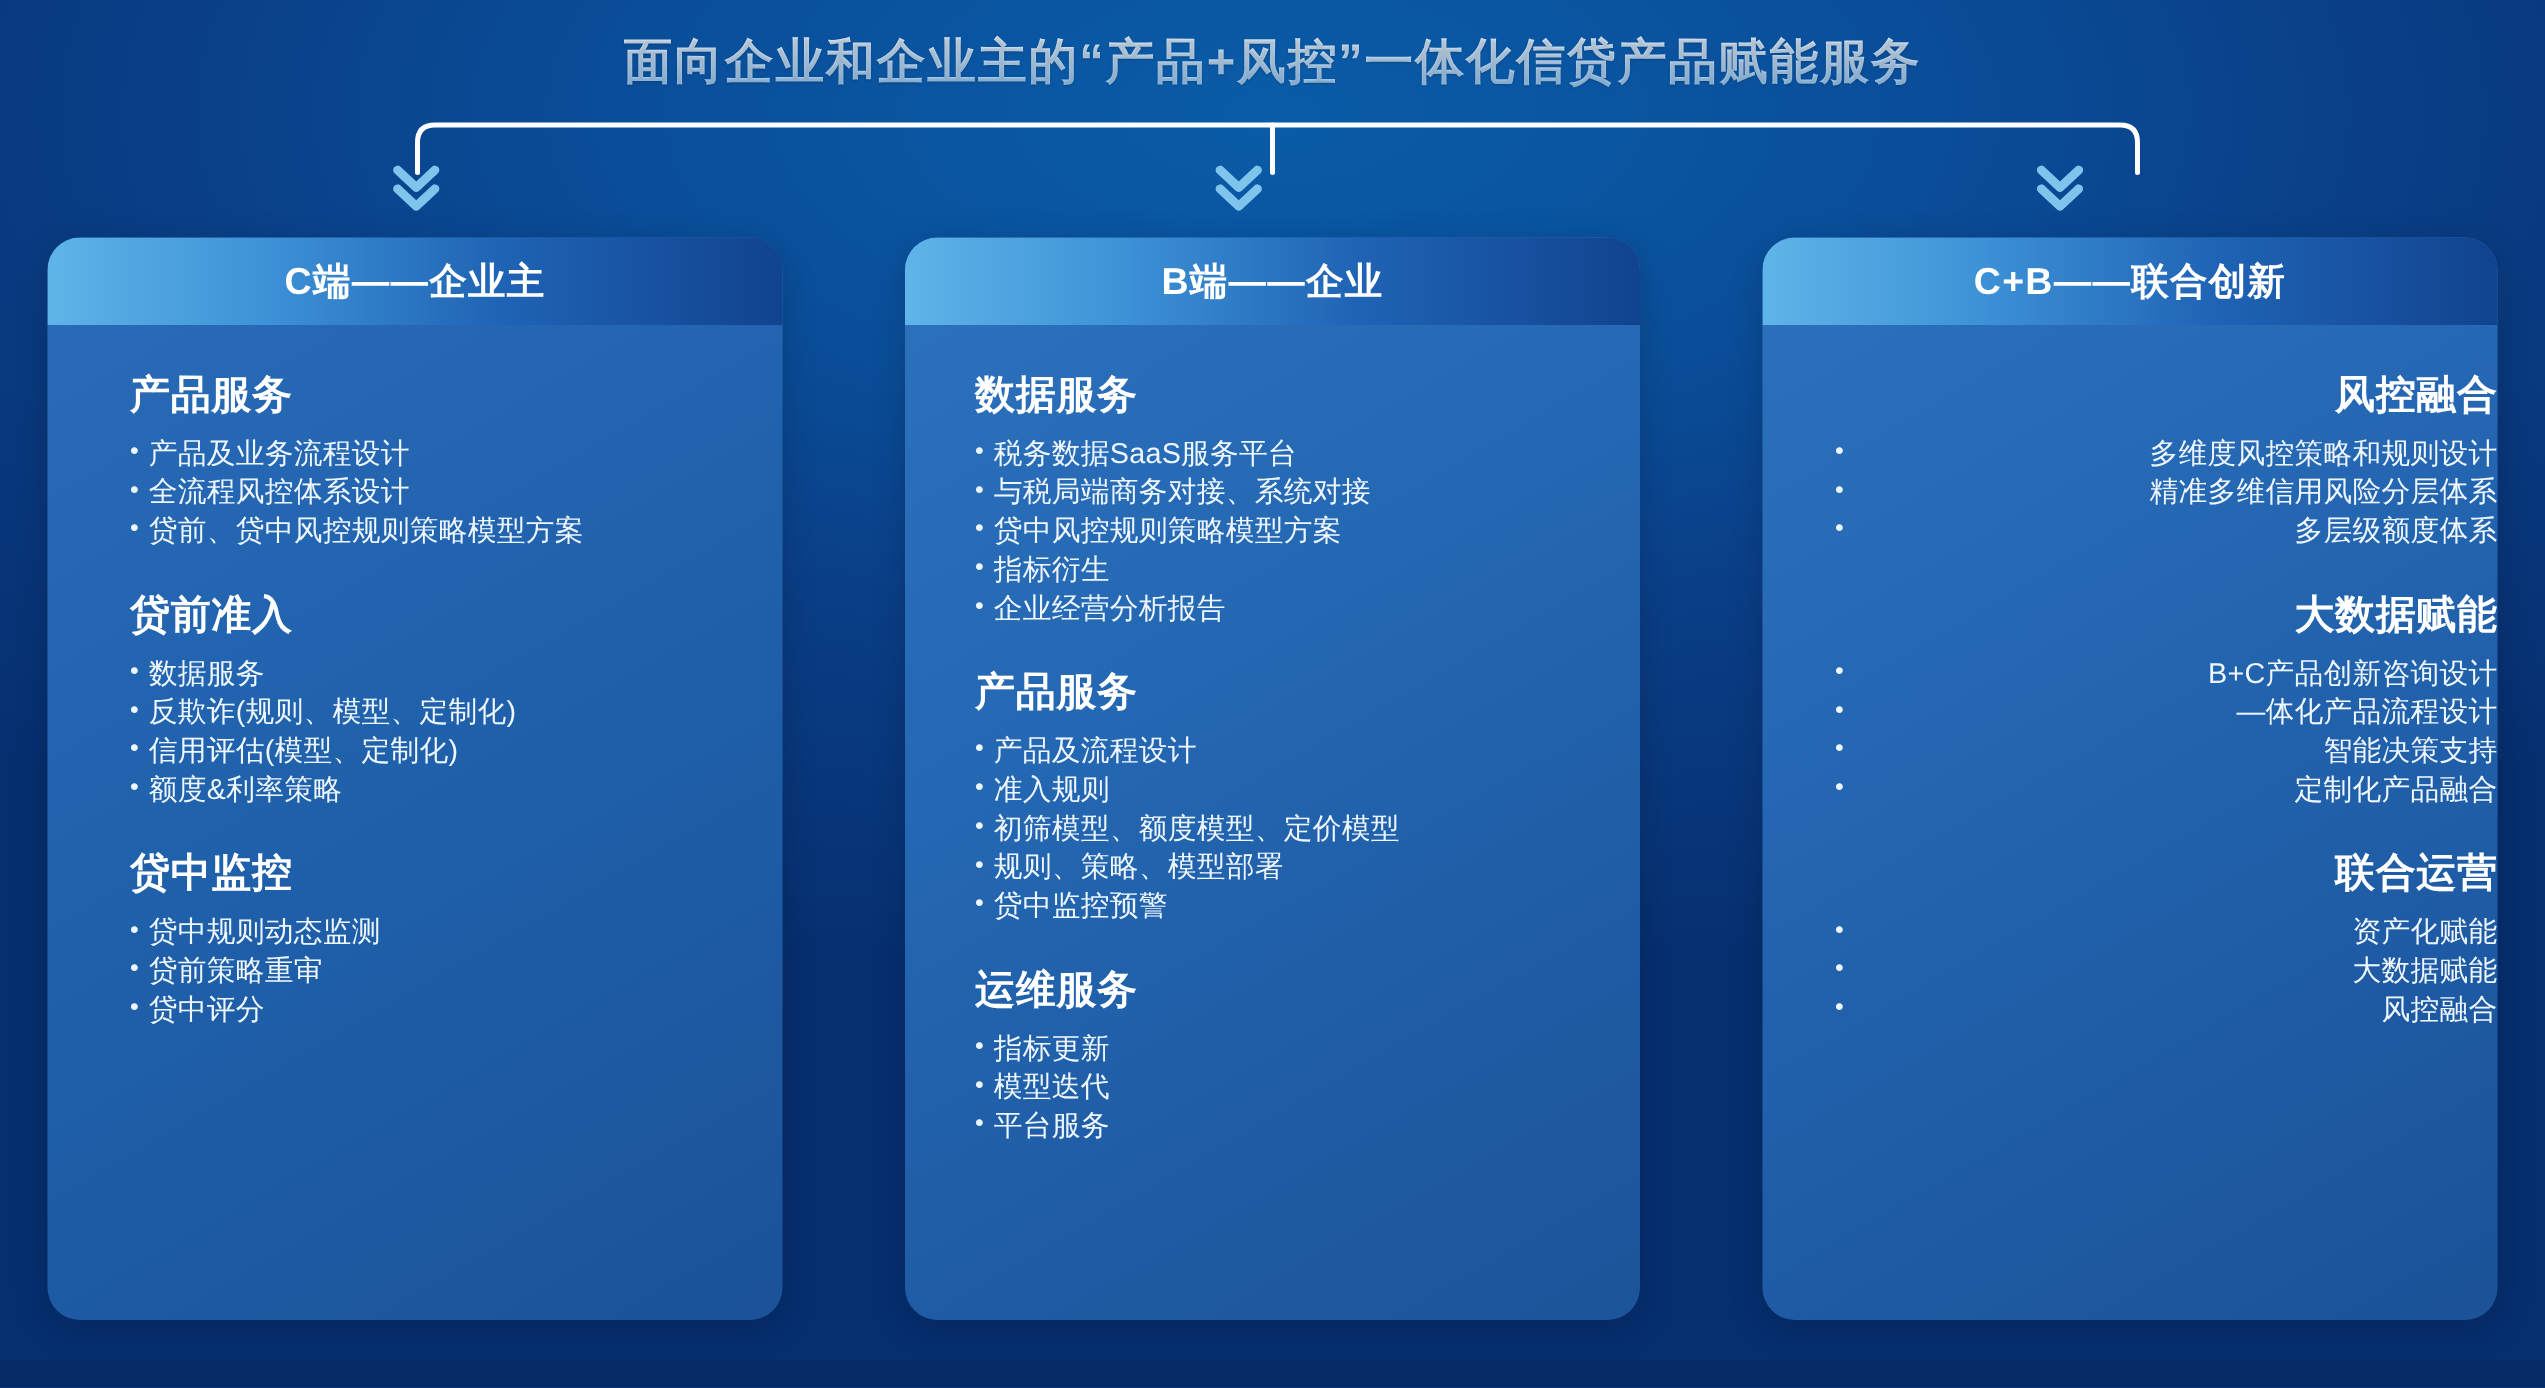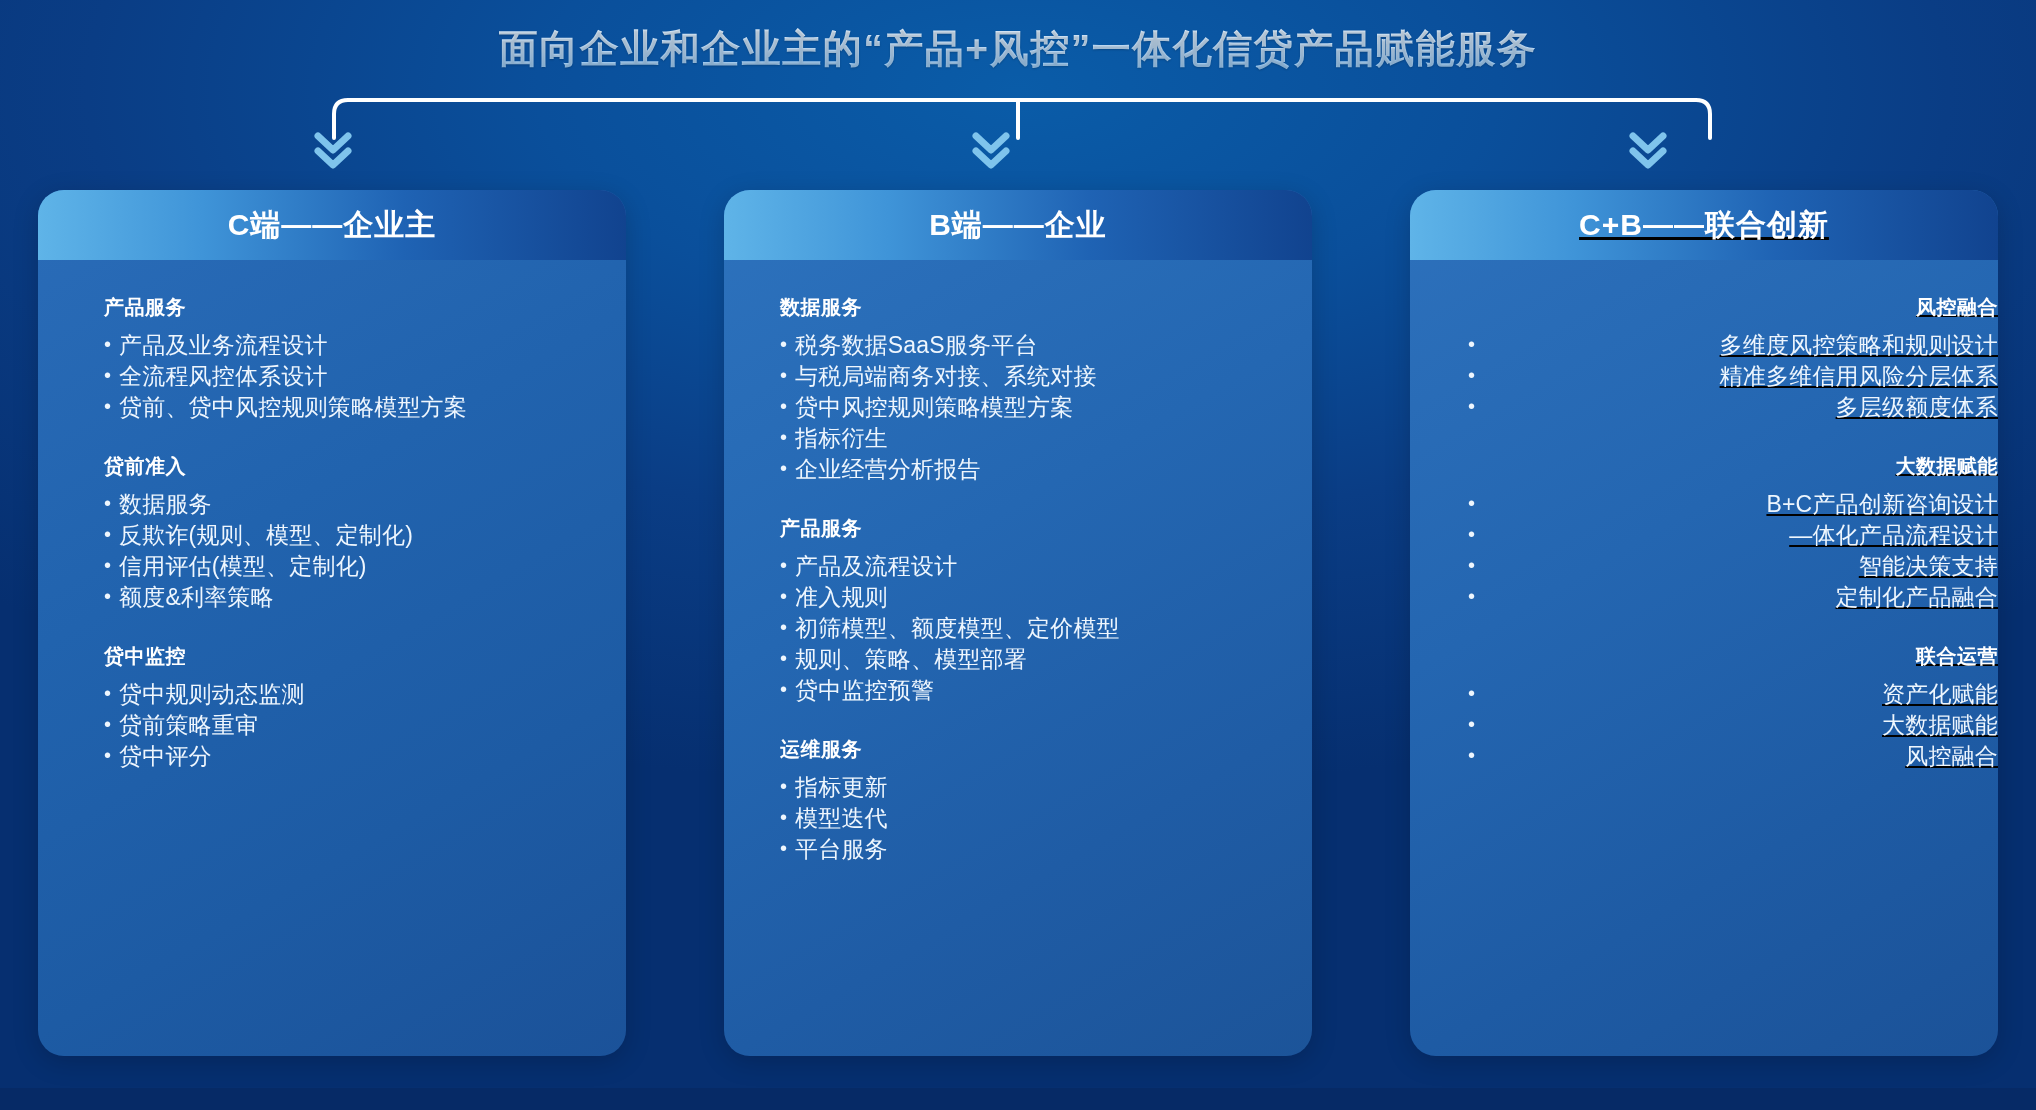--- a/index.html
+++ b/index.html
@@ -95,21 +95,20 @@
     overflow: hidden;
     position: relative;
     background: linear-gradient(150deg, #2a6cb8 0%, #2163ae 38%, #1d5ba4 70%, #1b5299 100%);
     box-shadow: 0 6px 26px rgba(0,0,0,0.18);
   }
   .card.c2 {
     background: linear-gradient(150deg, #2d72bd 0%, #2467b2 40%, #1f5ca5 72%, #1c5499 100%);
   }
   .card.c3 {
     background: linear-gradient(150deg, #2d71bc 0%, #2466b1 40%, #1e5ba4 72%, #1b5298 100%);
-    text-decoration: underline;
   }
 
   .card-header {
     height: 70px;
     display: flex;
     align-items: center;
     justify-content: center;
     background: linear-gradient(90deg, #5fb4e8 0%, #3f94d8 28%, #1f63b4 62%, #11438f 100%);
   }
   .card-header-title {
@@ -123,21 +122,21 @@
   .card-body {
     padding: 34px 0 0 66px;
   }
   .card.c2 .card-body { padding-left: 56px; }
   .card.c3 .card-body { padding-left: 58px; text-align: right; }
 
   .section { margin-bottom: 30px; }
   .section:last-child { margin-bottom: 0; }
 
   .section-title {
-    font-size: 20px;
+    font-size: 32px;
     font-weight: bold;
     color: #ffffff;
     margin-bottom: 9px;
     letter-spacing: 0.5px;
   }
 
   .bullet-list { list-style: none; }
 
   .bullet {
     font-size: 23px;

